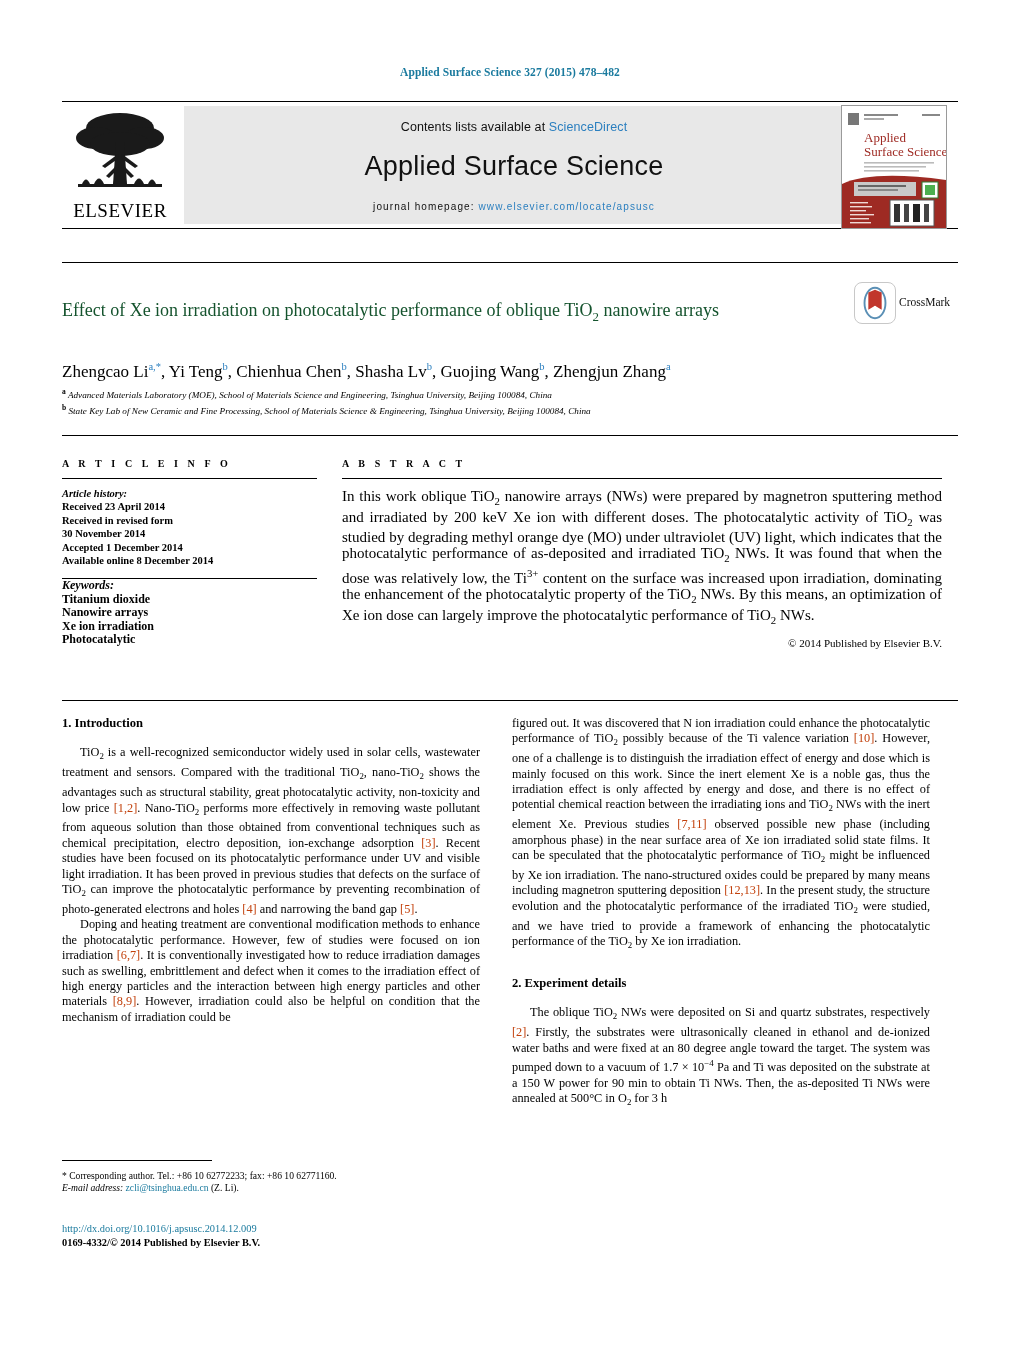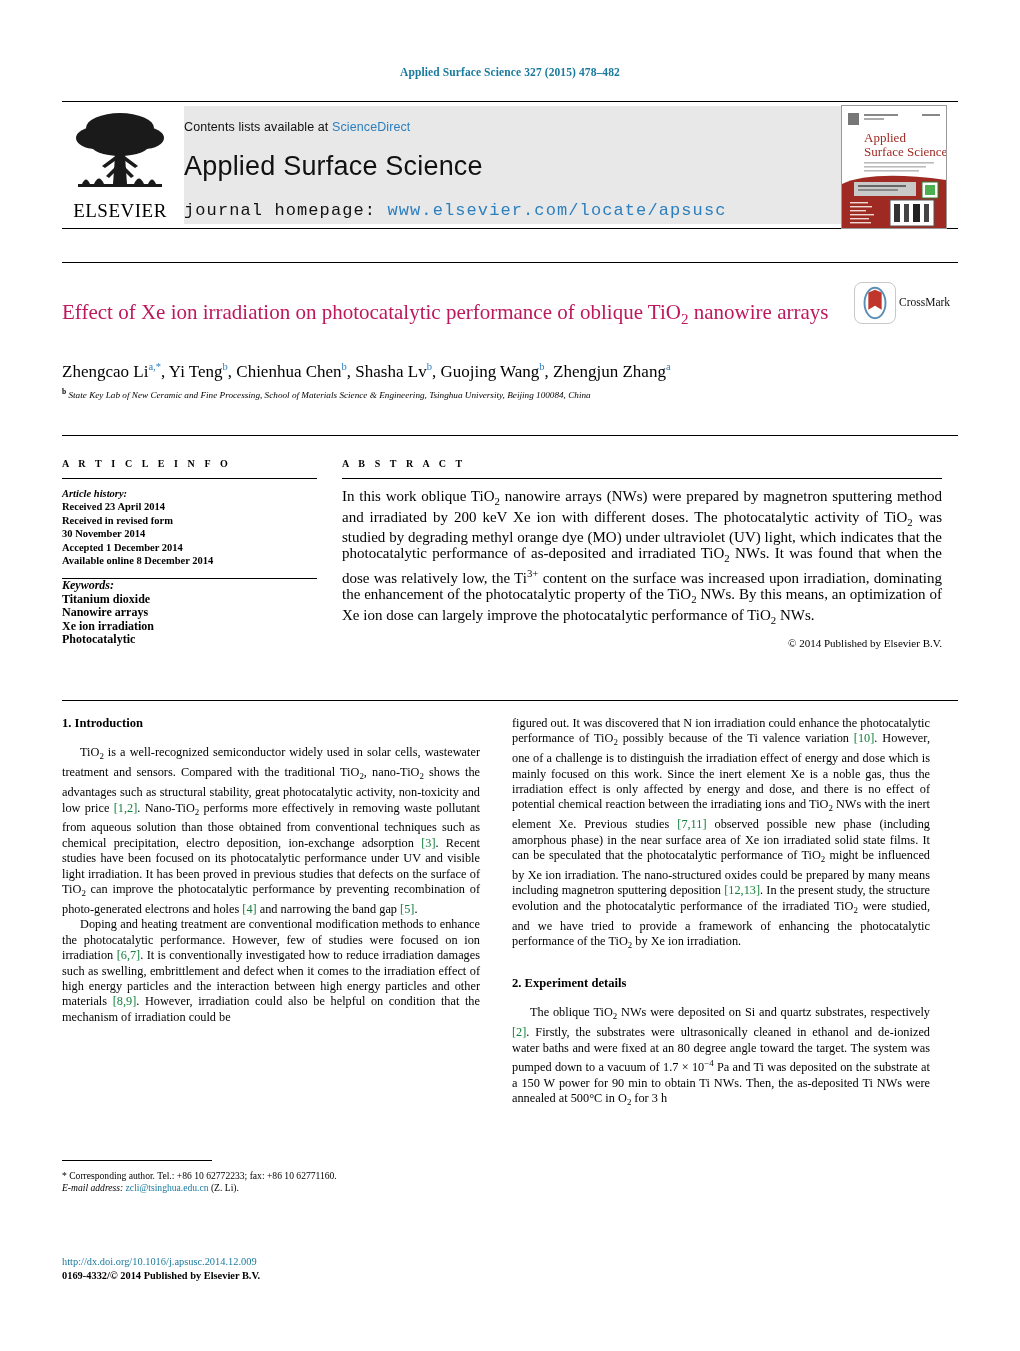--- a/index.html
+++ b/index.html
@@ -74,43 +74,43 @@
     width: 96px;
     height: 92px;
   }
   .banner-center {
     position: absolute;
     left: 122px;
     top: 4px;
     width: 660px;
     height: 118px;
     background: #e8e8e8;
-    text-align: left;
+    text-align: center;
   }
   .contents-line {
     margin-top: 14px;
     font-family: "Liberation Sans", sans-serif;
     font-size: 12.5px;
     color: #111;
     letter-spacing: .1px;
   }
   .sciencedirect-link {
     color: #2b7fbf;
   }
   .journal-name {
     margin-top: 17px;
     font-family: "Liberation Sans", sans-serif;
     font-size: 27px;
     color: #111;
     letter-spacing: .2px;
   }
   .homepage-line {
     margin-top: 19px;
-    font-family: Liberation Mono, monospace;
-    font-size: 17px;
+    font-family: Liberation Sans, sans-serif;
+    font-size: 10px;
     color: #111;
     letter-spacing: 1.1px;
   }
   .homepage-url {
     color: #2b7fbf;
     letter-spacing: 1.1px;
   }
   .cover-thumb {
     position: absolute;
     right: 11px;
@@ -128,25 +128,25 @@
     left: 62px;
     top: 262px;
     width: 896px;
     border-top: 1px solid #000;
   }
   .article-title {
     position: absolute;
     left: 62px;
     top: 282px;
     width: 770px;
-    font-size: 21px;
+    font-size: 18px;
     line-height: 32px;
     font-weight: normal;
     font-family: "Liberation Serif", serif;
-    color: #be185d;
+    color: #14532d;
   }
   .crossmark {
     position: absolute;
     right: 60px;
     top: 282px;
     width: 106px;
     height: 52px;
   }
   .crossmark-badge {
     position: absolute;
@@ -281,21 +281,21 @@
     font-size: 12.6px;
     font-weight: bold;
     margin: 0 0 14px 0;
     text-align: left;
   }
   .body-head.spaced { margin-top: 22px; }
   .col p {
     margin: 0;
     text-indent: 18px;
   }
-  .cite { color: #15803d; margin-top: 13px; }
+  .cite { color: #c2410c; margin-top: 13px; }
 
   
   .foot-rule {
     position: absolute;
     left: 62px;
     top: 1160px;
     width: 150px;
     border-top: 1px solid #000;
   }
   .footnote {
@@ -310,21 +310,21 @@
   .mail-link { color: #1a7a9e; }
   .doi-block {
     position: absolute;
     left: 62px;
     top: 1222px;
     width: 430px;
     font-size: 10.4px;
     line-height: 14px;
     font-weight: bold;
   }
-  .doi-link { color: #1a7a9e; font-weight: normal; margin-top: 33px; }
+  .doi-link { color: #1a7a9e; font-weight: normal; }
   sub { font-size: .72em; }
   sup.num { font-size: .72em; vertical-align: super; }
 </style>
 </head>
 <body>
 
 <div class="page">
 
   <div class="running-head">Applied Surface Science 327 (2015) 478–482</div>
 
@@ -420,20 +420,21 @@
   <div class="authors">
     <span>Zhengcao Li<sup>a,*</sup></span>,
     <span>Yi Teng<sup>b</sup></span>,
     <span>Chienhua Chen<sup>b</sup></span>,
     <span>Shasha Lv<sup>b</sup></span>,
     <span>Guojing Wang<sup>b</sup></span>,
     <span>Zhengjun Zhang<sup>a</sup></span>
   </div>
 
   <div class="affil">
+    <div><sup>a</sup> <span>Advanced Materials Laboratory (MOE), School of Materials Science and Engineering, Tsinghua University, Beijing 100084, China</span></div>
     <div><sup>b</sup> <span>State Key Lab of New Ceramic and Fine Processing, School of Materials Science &amp; Engineering, Tsinghua University, Beijing 100084, China</span></div>
   </div>
 
   <div class="band-rule-top"></div>
 
   <div class="info-col">
     <div class="sec-head">A R T I C L E   I N F O</div>
     <div class="hr-thin"></div>
     <div class="hist">
       <div class="lead">Article history:</div>

